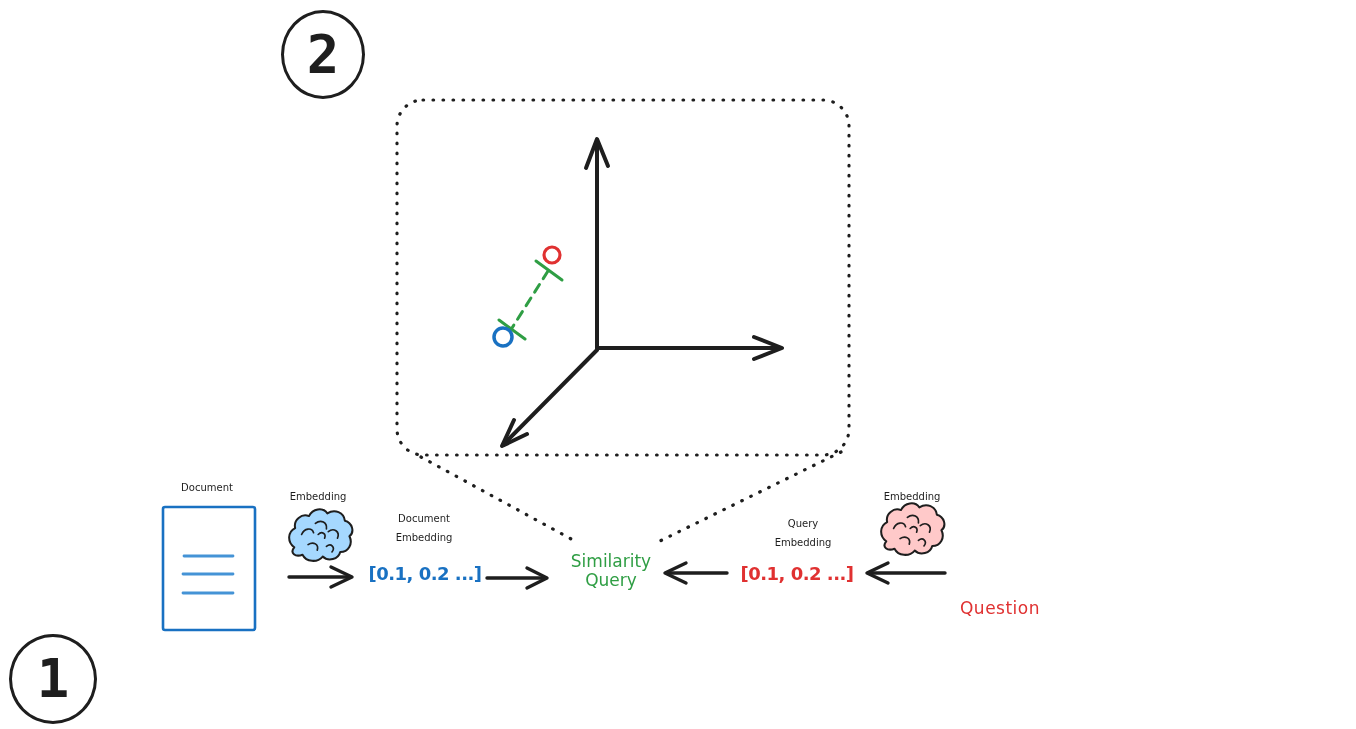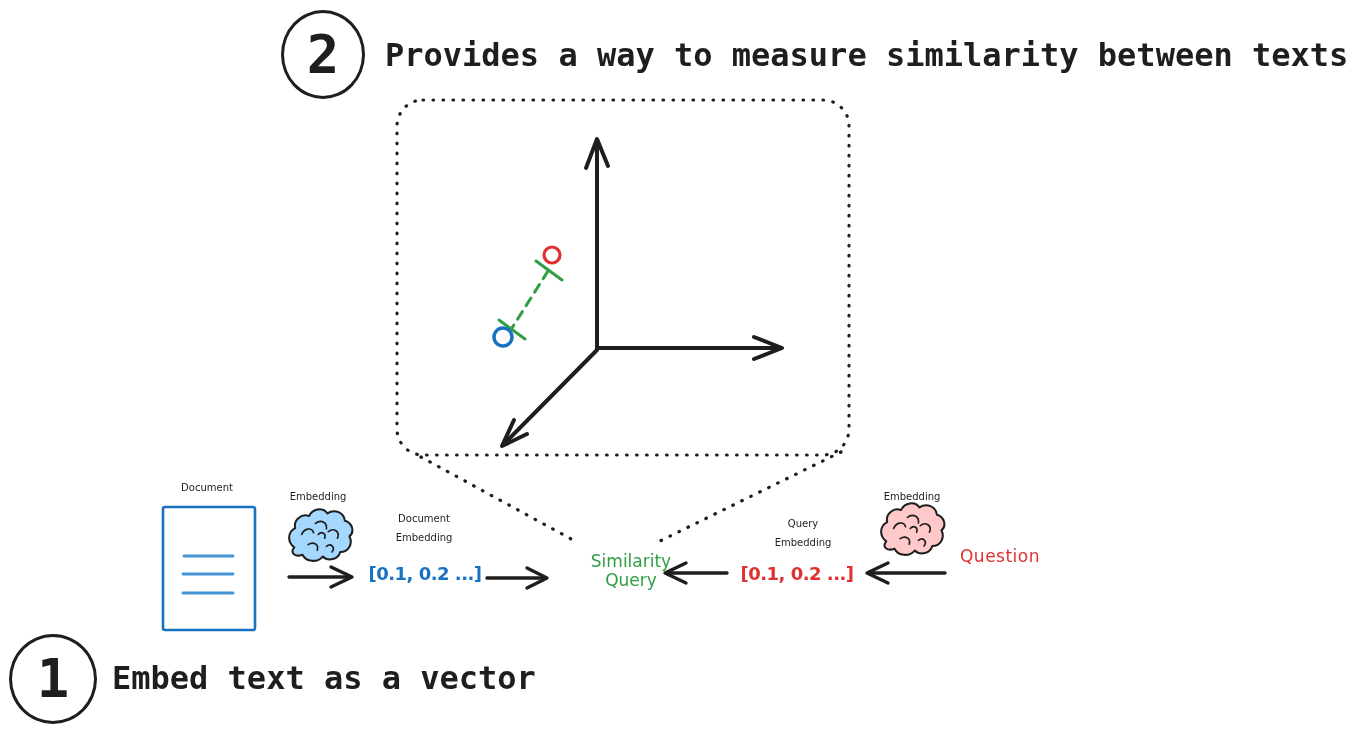--- a/index.html
+++ b/index.html
@@ -37,21 +37,21 @@
     font-size:32px;line-height:32px;white-space:nowrap;letter-spacing:0px;color:var(--ink);
   }
   .hand{
     position:absolute;transform:translateX(-50%);text-align:center;
     font-size:10px;line-height:19px;white-space:nowrap;color:var(--ink);
   }
   .hand .ln{display:block;}
   .vector{font-size:18px;font-weight:bold;letter-spacing:-0.5px;}
   .t-blue{color:var(--blue);}
   .t-red{color:var(--red);}
-  .t-green{color:var(--green);margin-left:20px;}
+  .t-green{color:var(--green);}
   .sim{font-size:17px;line-height:18.5px;}
   .question{font-size:17px;letter-spacing:0.5px;}
 </style>
 </head>
 <body>
 
 <div class="canvas">
 
   <svg class="art" width="1356" height="729" viewBox="0 0 1356 729">
 
@@ -105,21 +105,20 @@
       <path d="M727 573 L667 573"></path>
       <polyline points="686,563 665,573 686,583"></polyline>
       <path d="M945 573 L869 573"></path>
       <polyline points="888,563 867,573 888,583"></polyline>
     </g>
   </svg>
 
   <div class="badge" style="left:281px;top:10px;width:84px;height:89px">
     <span>2</span>
   </div>
-  <div class="caption" style="left:385px;top:39px">Provides a way to measure similarity between texts</div>
 
   <div class="hand" style="left:207px;top:478px">
     <span>Document</span>
   </div>
 
   <div class="hand" style="left:318px;top:487px">
     <span>Embedding</span>
   </div>
 
   <div class="hand" style="left:424px;top:509px">
@@ -138,20 +137,19 @@
     <span class="ln">Query</span>
     <span class="ln">Embedding</span>
   </div>
 
   <div class="hand vector t-red" style="left:797px;top:564px">[0.1, 0.2 ...]</div>
 
   <div class="hand" style="left:912px;top:487px">
     <span>Embedding</span>
   </div>
 
-  <div class="hand question t-red" style="left:1000px;top:547px">Question</div>
+  <div class="hand question t-red" style="left:1000px;top:599px">Question</div>
 
   <div class="badge" style="left:9px;top:634px;width:88px;height:90px">
     <span>1</span>
   </div>
-  <div class="caption" style="left:112px;top:662px">Embed text as a vector</div>
 
 </div>
 
 </body></html>

